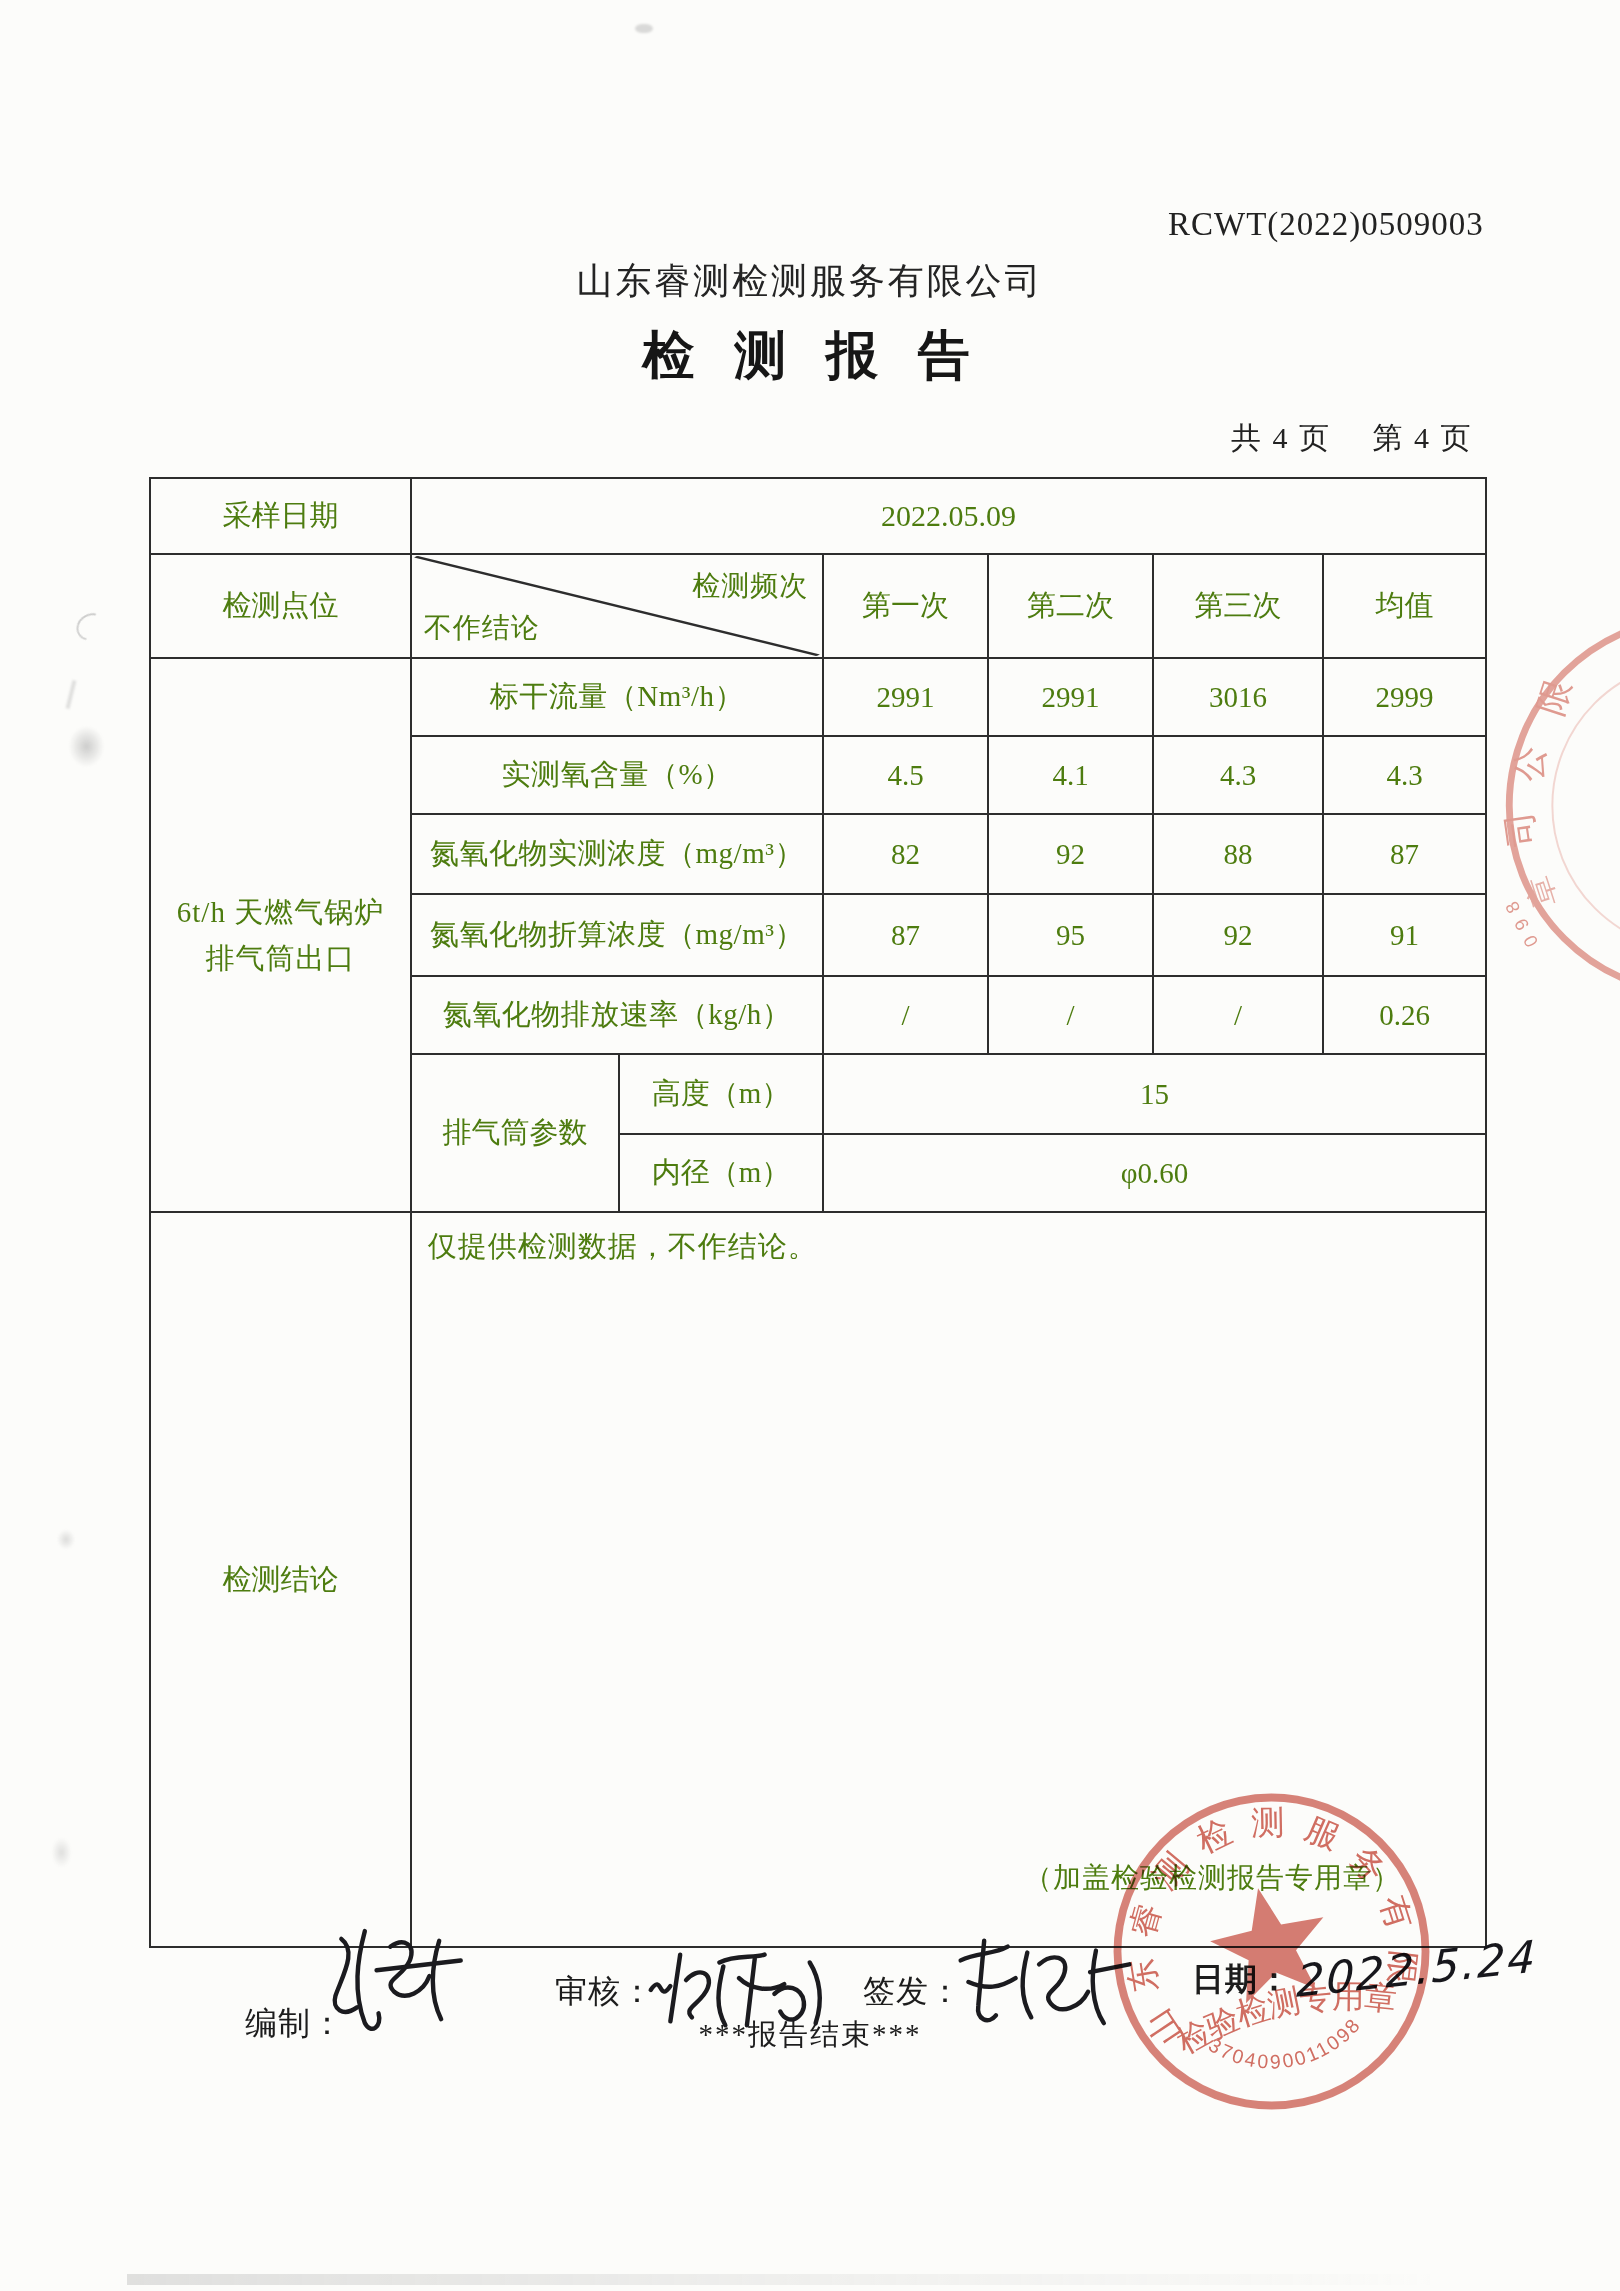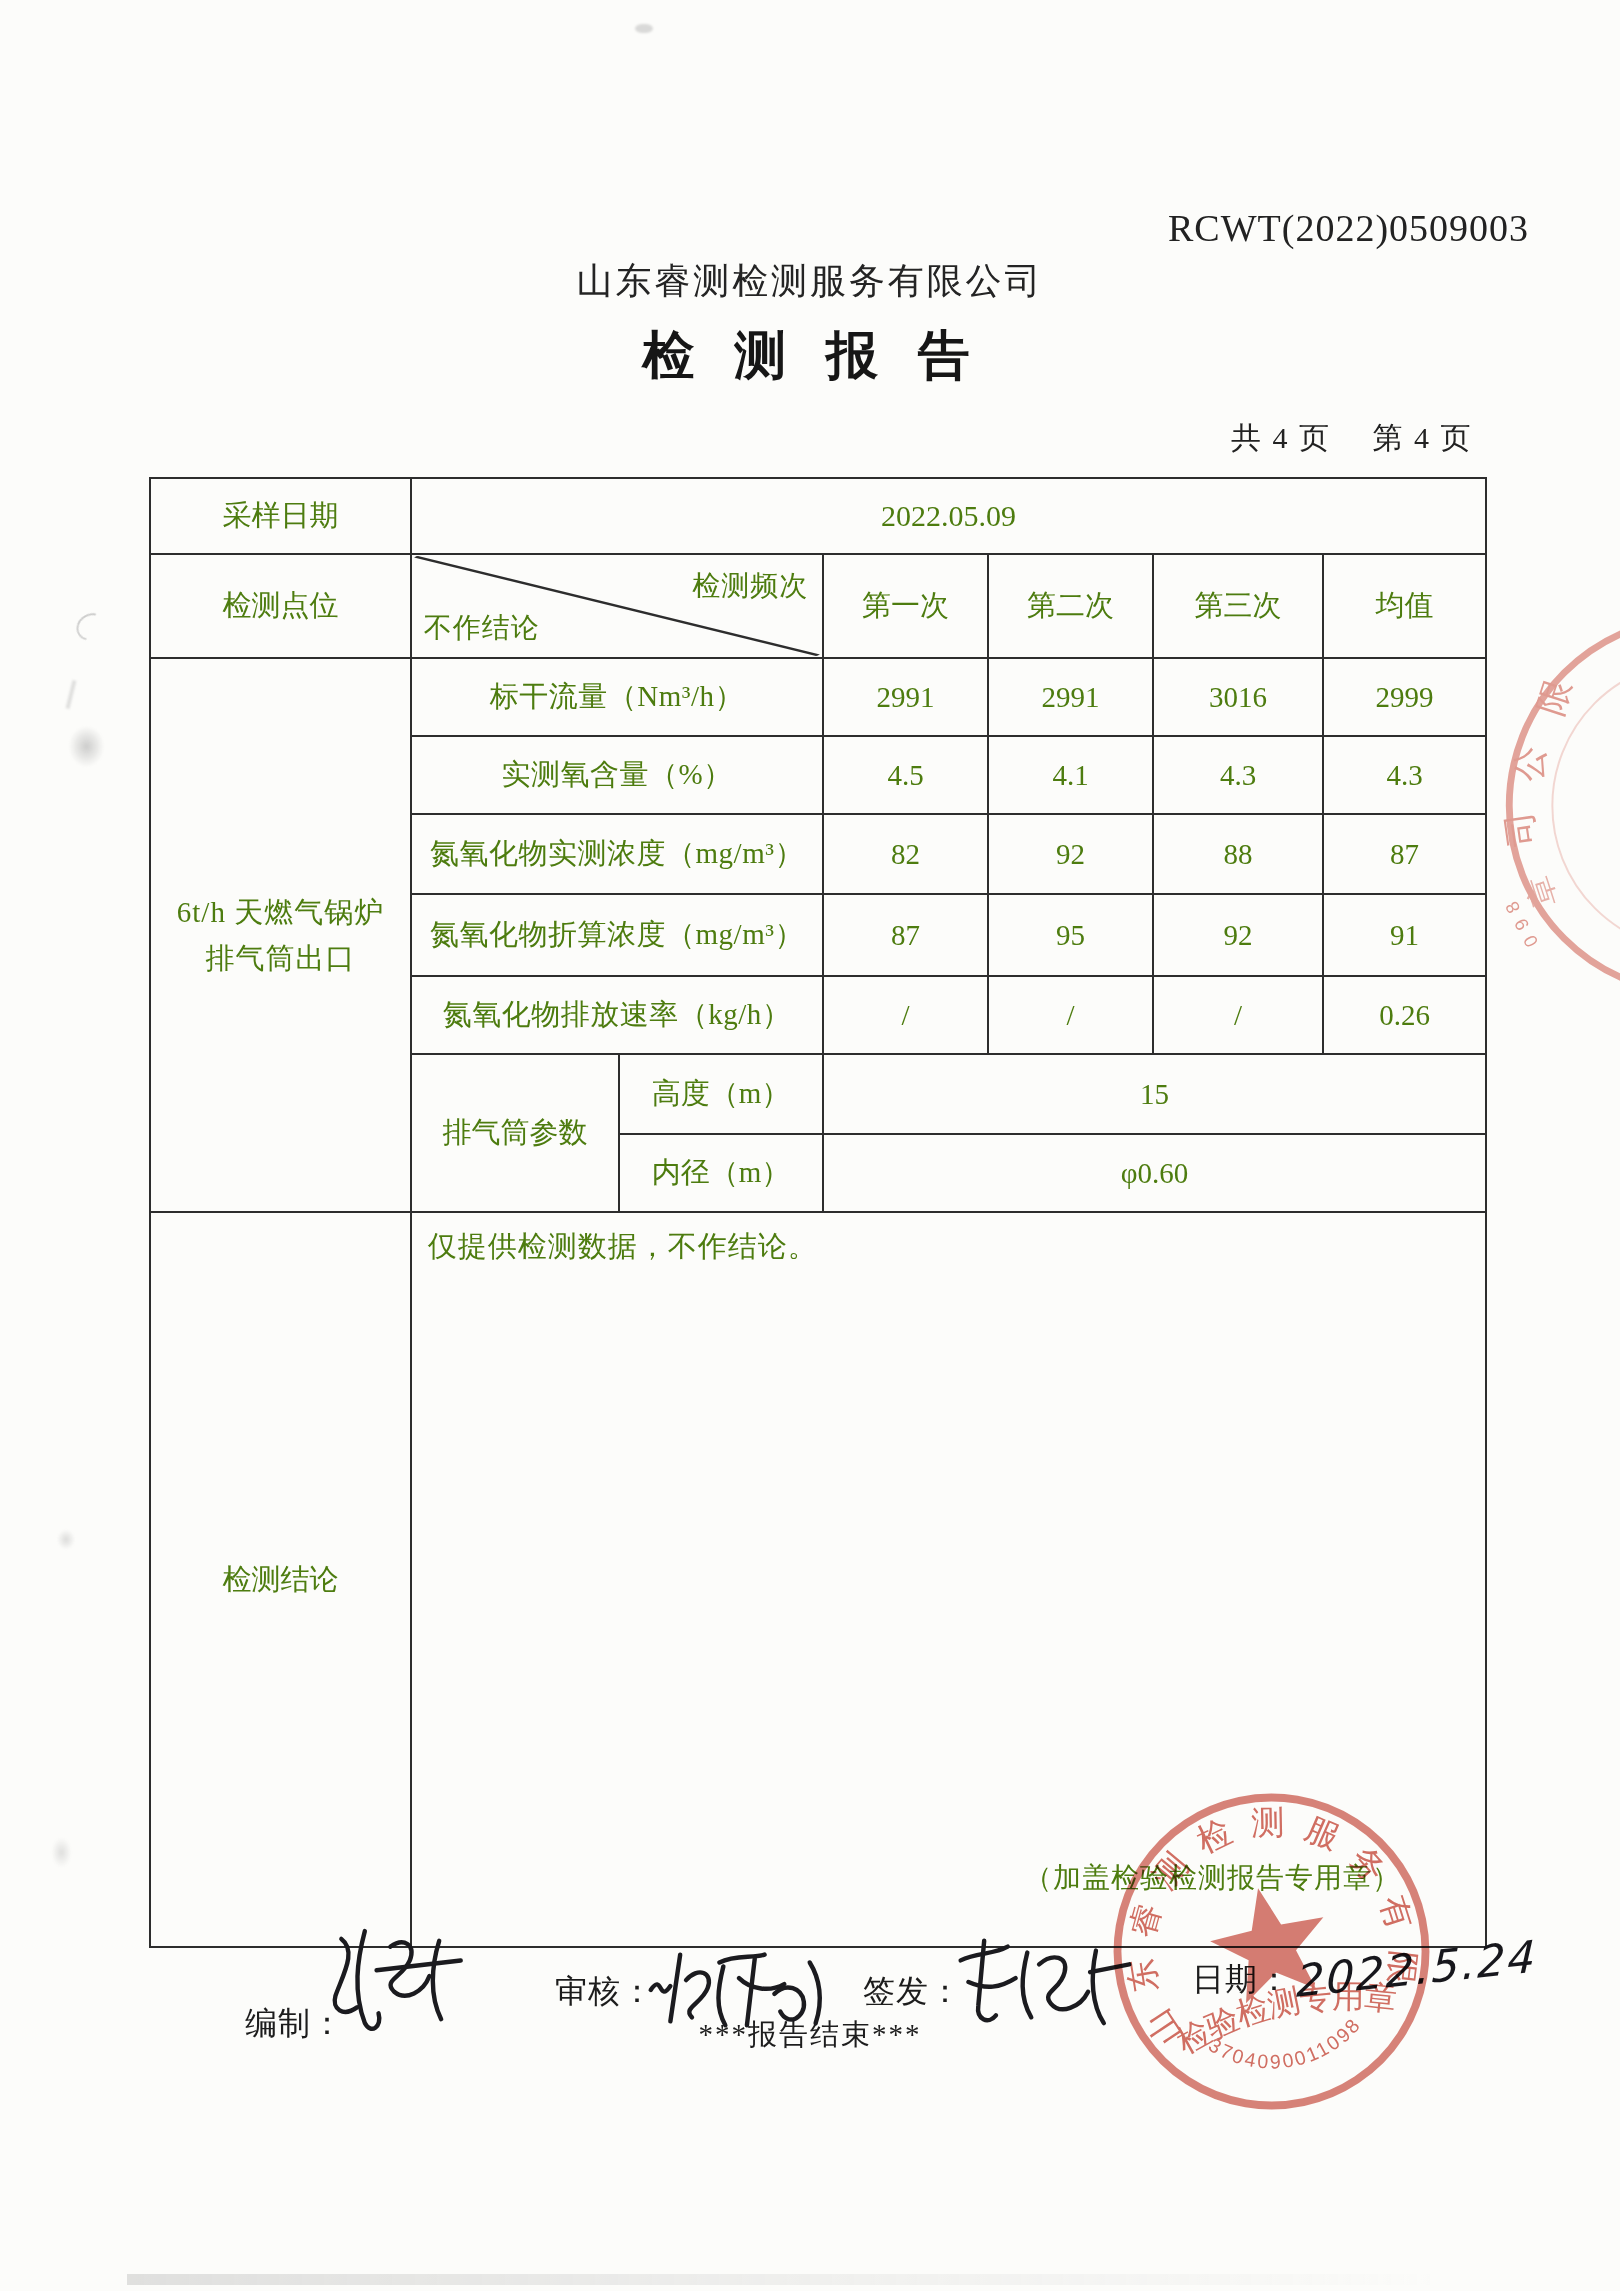--- a/index.html
+++ b/index.html
@@ -2,21 +2,21 @@
 <html><head>
 <meta charset="utf-8">
 <style>
   html,body{margin:0;padding:0;background:#e8e8e6;}
   .page{
     position:relative;width:1620px;height:2292px;margin:0 auto;
     background:#fcfcfa;overflow:hidden;
     font-family:"Liberation Serif","DejaVu Serif",serif;color:#1e1e1e;
   }
   
-  .report-no{position:absolute;left:1168px;top:206px;font-size:38px;letter-spacing:1px;color:#222;}
+  .report-no{position:absolute;left:1168px;top:206px;font-size:33px;letter-spacing:1px;color:#222;}
   .company{position:absolute;left:0;right:0;top:257px;text-align:center;font-size:36px;letter-spacing:2.9px;color:#242424;}
   .title{position:absolute;left:0;right:0;top:321px;text-align:center;font-size:52px;font-weight:700;
          letter-spacing:7.8px;word-spacing:9.8px;color:#161616;
          font-family:"Liberation Sans","DejaVu Sans",sans-serif;}
   .caption{position:absolute;left:0;right:0;top:423px;text-align:center;font-size:30px;letter-spacing:2px;color:#222;}
   .pagination{position:absolute;left:1231px;top:418px;font-size:30px;letter-spacing:2px;color:#222;}
 
   
   table.main{position:absolute;left:149px;top:477px;width:1338px;border-collapse:collapse;table-layout:fixed;
              font-size:29px;color:#4d7c0f;}
@@ -40,21 +40,21 @@
   td.item{letter-spacing:0.5px;}
   td.conclusion-cell{position:relative;vertical-align:top;text-align:left;}
   .conclusion-text{position:absolute;left:15.7px;top:13.7px;font-size:29px;letter-spacing:1px;}
   .stamp-note{position:absolute;right:84px;bottom:49px;font-size:28px;letter-spacing:1px;}
 
   
   .f-label{position:absolute;font-size:32px;letter-spacing:1px;color:#1c1c1c;}
   #lbl-prepared{left:245px;top:1966px;margin-top:36px;}
   #lbl-review{left:555px;top:1970px;}
   #lbl-issue{left:863px;top:1970px;}
-  #lbl-date{left:1192px;top:1958px;}
+  #lbl-date{left:1192px;top:1958px;font-weight:bold;}
   .date-hand{position:absolute;left:1296px;top:1943px;font-size:44px;color:#17171c;
              font-family:"DejaVu Sans",sans-serif;font-style:italic;
              transform:rotate(-6deg) skewX(-8deg);letter-spacing:2px;}
   .end-note{position:absolute;left:0;right:0;top:2015px;text-align:center;font-size:29px;letter-spacing:2px;color:#1d1d1d;}
   .sig{position:absolute;}
   .sig path{fill:none;stroke:#1b1b1f;stroke-width:4.5;stroke-linecap:round;stroke-linejoin:round;}
   #sig-prepared{left:312px;top:1919px;}
   #sig-review{left:637px;top:1933px;}
   #sig-issue{left:943px;top:1929px;}
 

